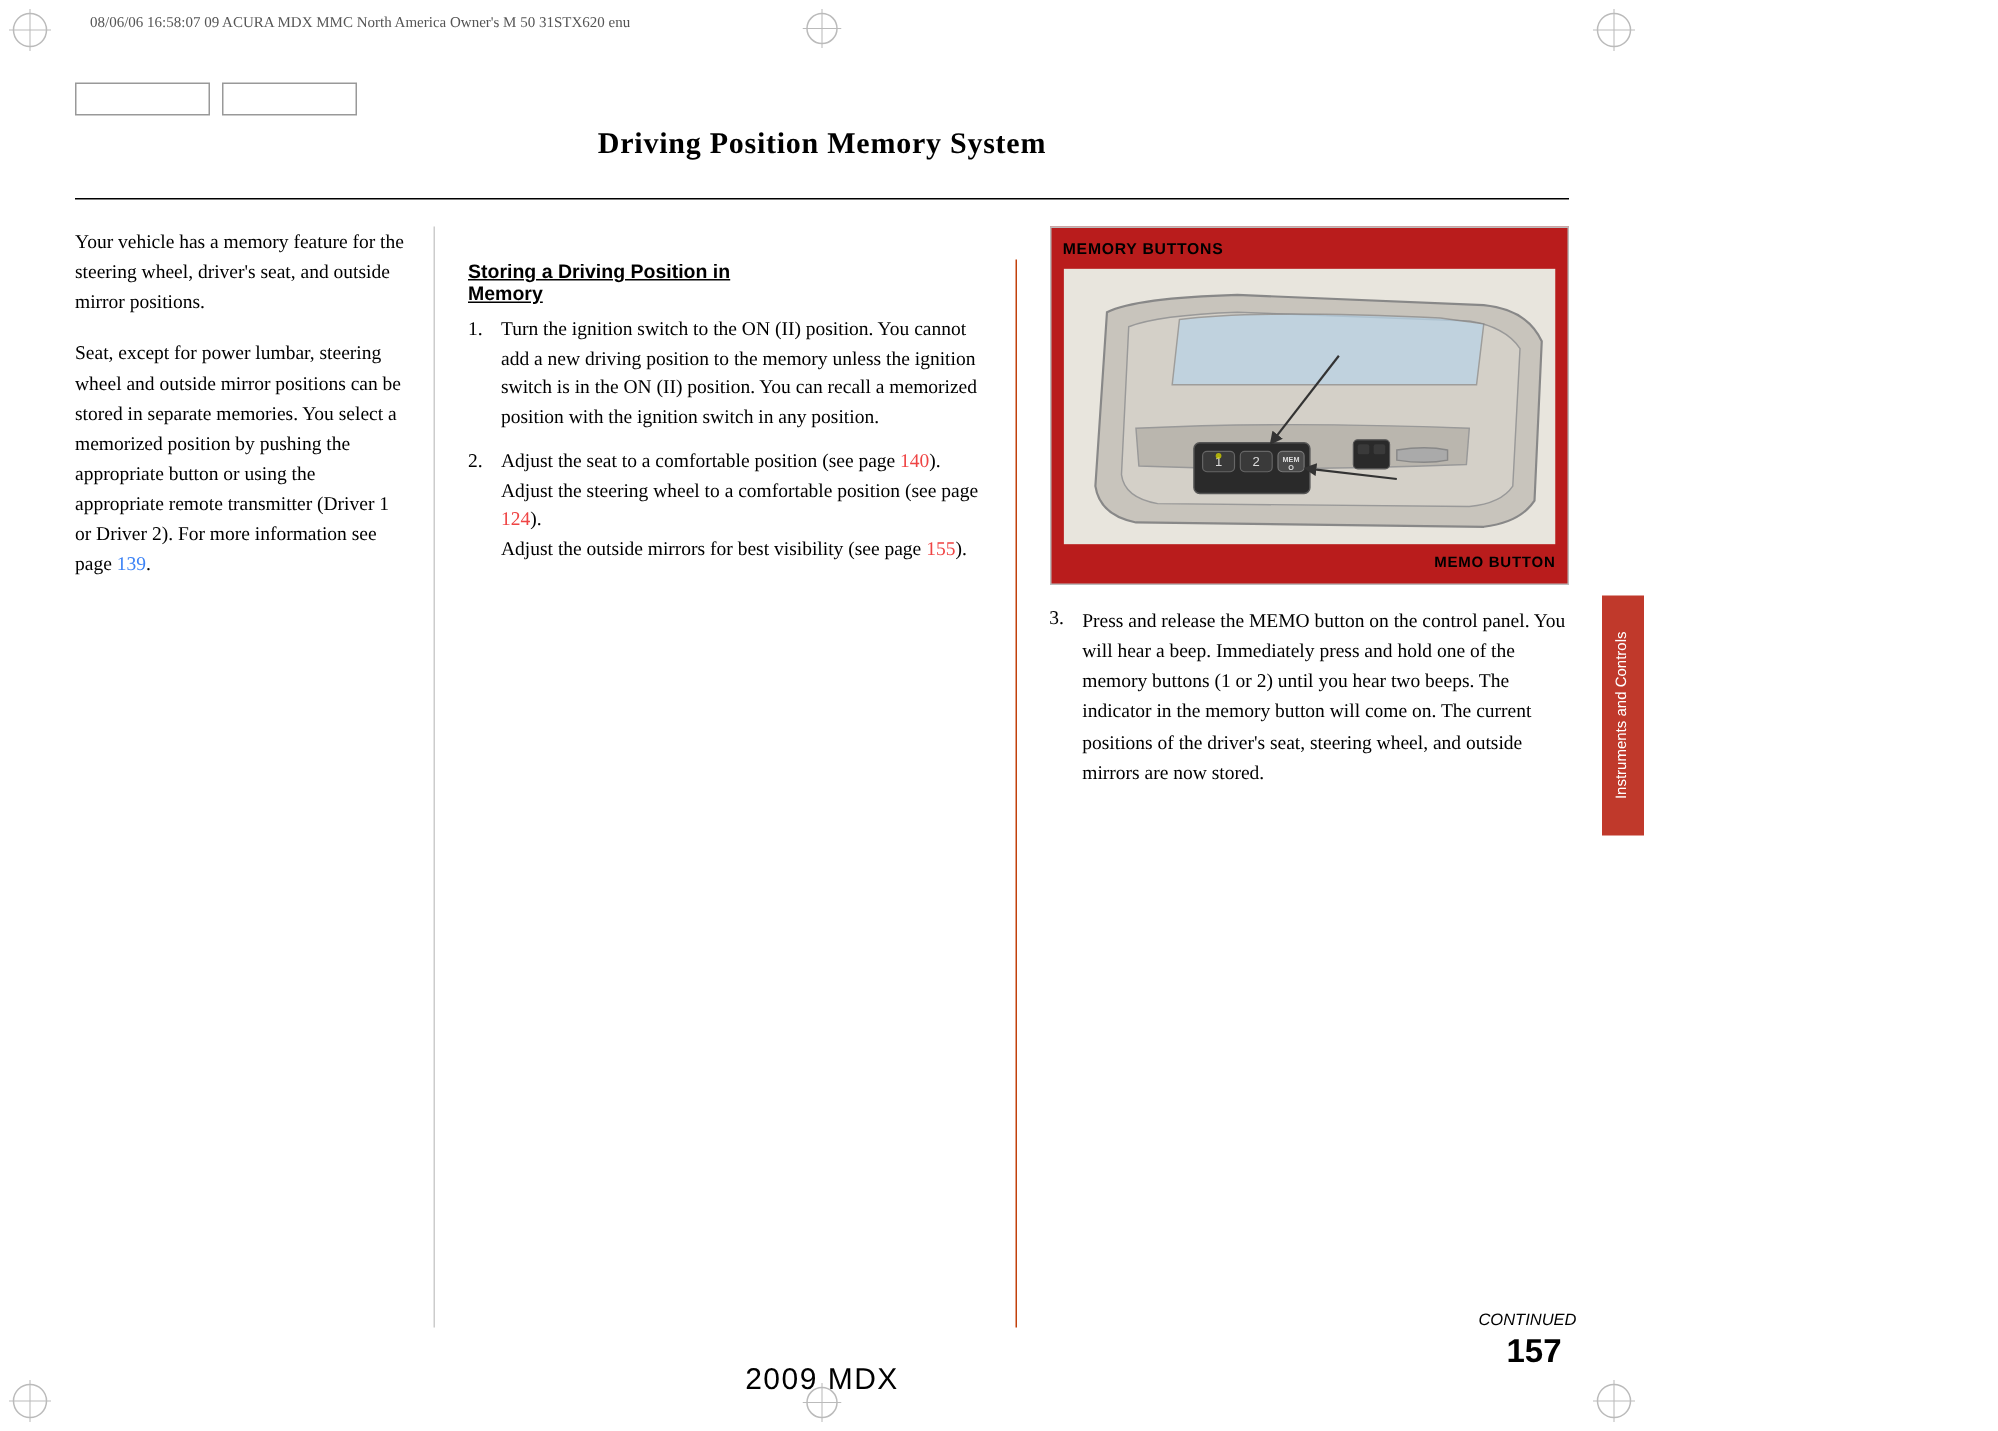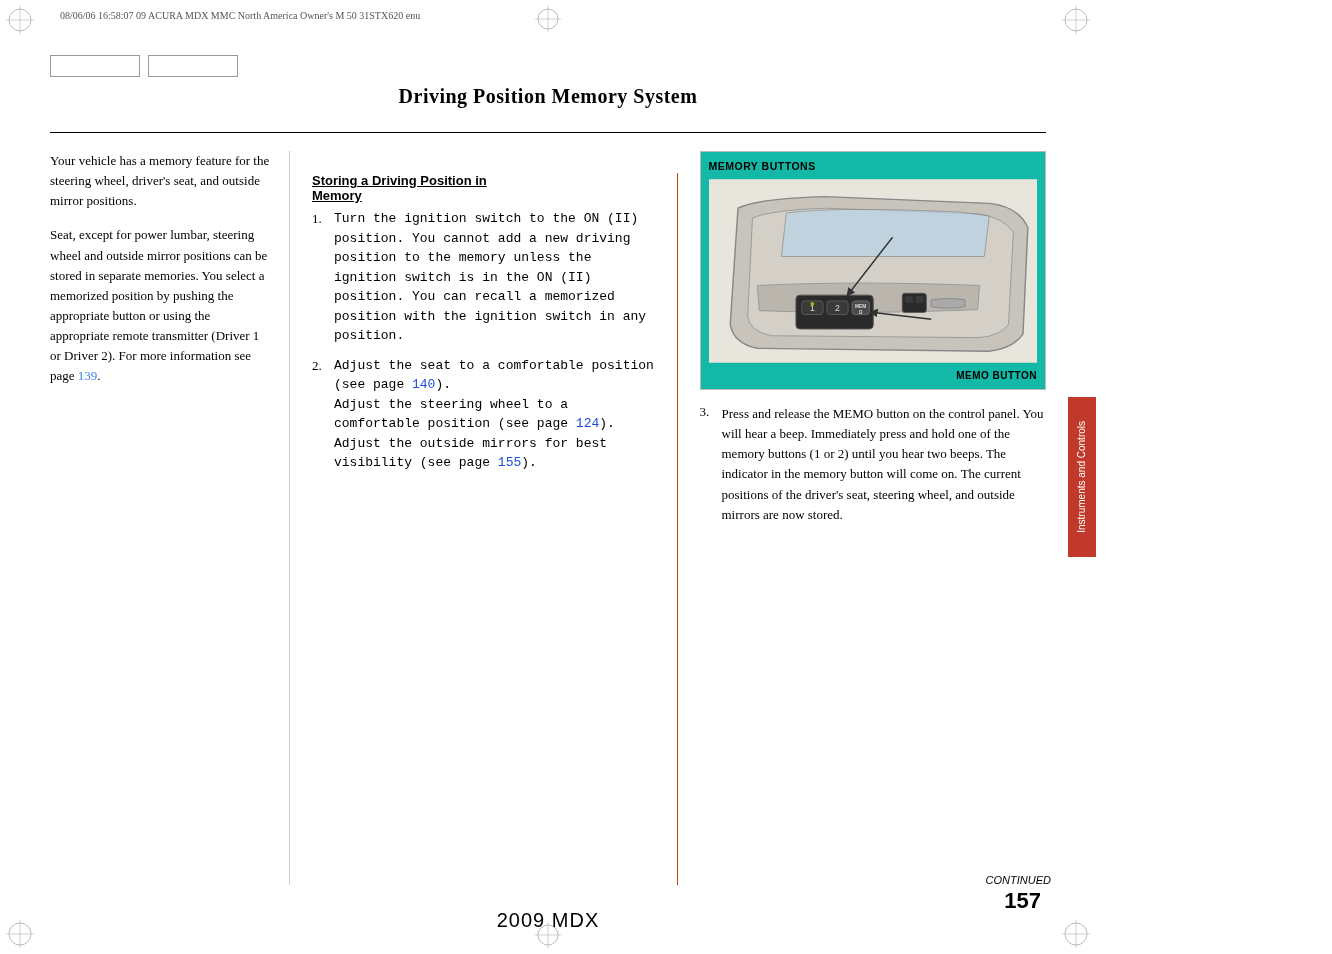--- a/index.html
+++ b/index.html
@@ -209,27 +209,27 @@
       font-size: 13px;
       line-height: 1.5;
       margin-bottom: 10px;
       display: flex;
       gap: 4px;
     }
     .step-num {
       min-width: 18px;
       font-weight: normal;
     }
-    .step-content { flex: 1; font-family: Liberation Mono, monospace; }
-    .step-content a { color: #1d4ed8; text-decoration: none; }
+    .step-content { flex: 1; }
+    .step-content a { color: #ef4444; text-decoration: none; }
 
     
     .diagram-box {
       border: 1px solid #bbb;
-      background: #14b8a6;
+      background: #b91c1c;
       margin-bottom: 14px;
       padding: 8px;
       position: relative;
     }
 
     .diagram-label-top {
       font-size: 10.5px;
       font-weight: bold;
       font-family: Arial, sans-serif;
       letter-spacing: 0.5px;

